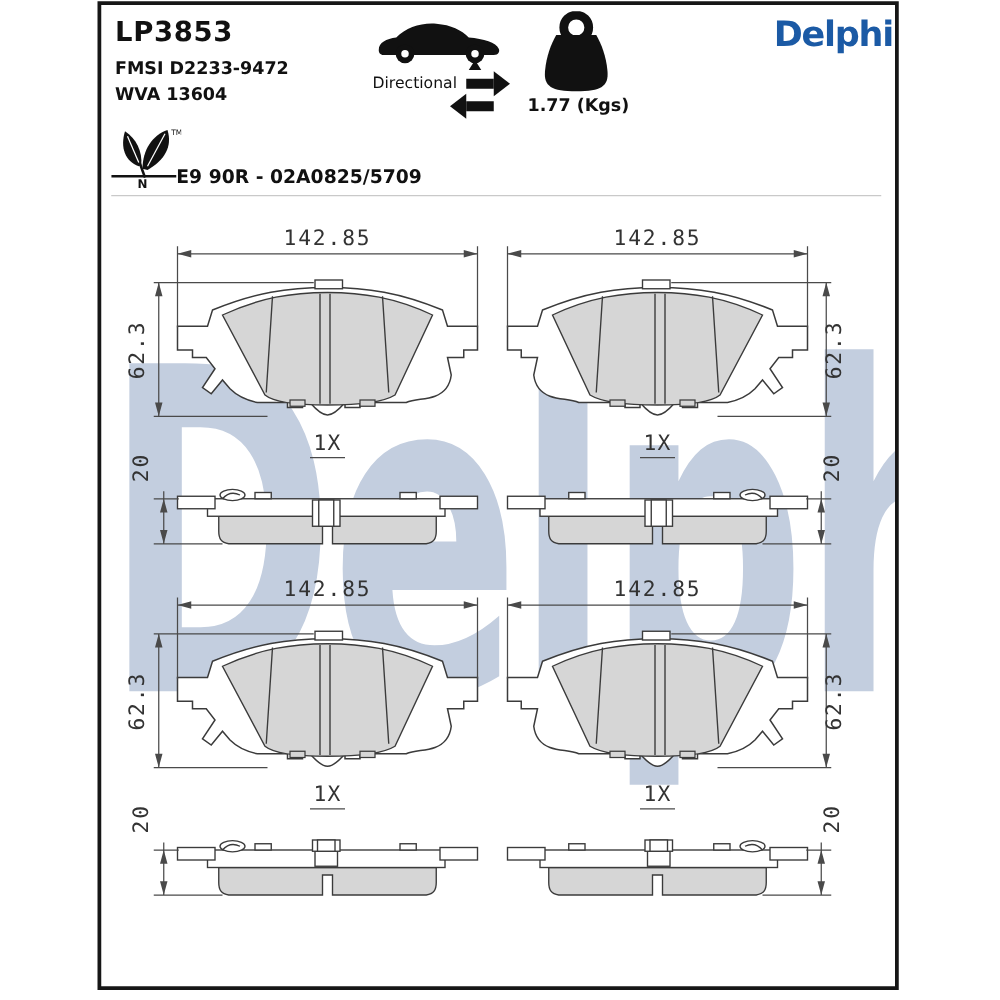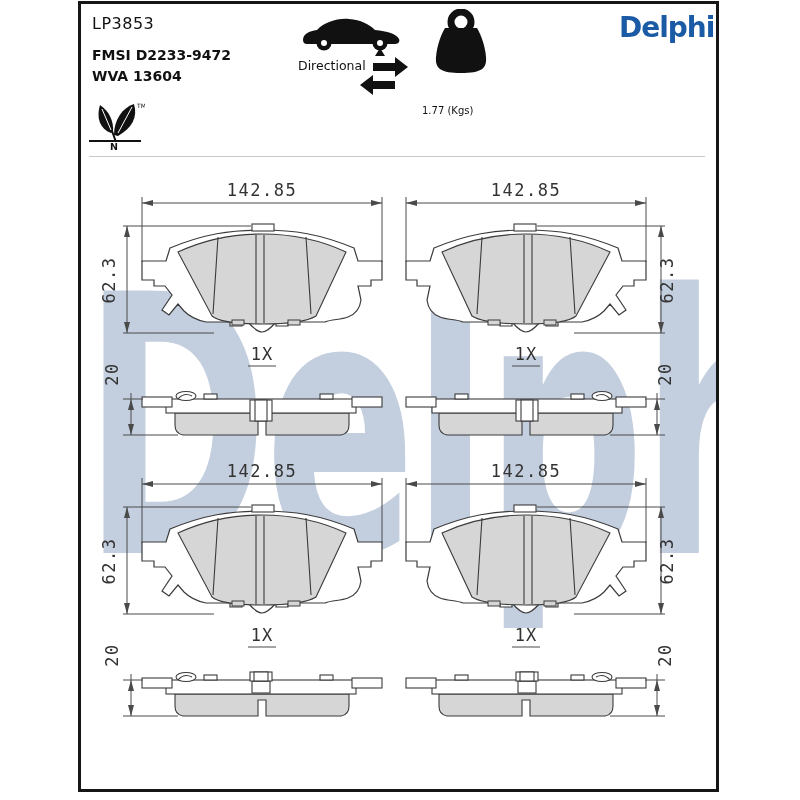--- a/index.html
+++ b/index.html
@@ -4,25 +4,25 @@
 <style>
   html,body{margin:0;padding:0;background:#fff;}
   .page{position:relative;width:800px;height:800px;background:#fff;overflow:hidden;
         font-family:"DejaVu Sans","Liberation Sans",sans-serif;}
   .sheet{position:absolute;left:78px;top:1px;width:641px;height:791px;
          border:3px solid #161616;box-sizing:border-box;background:#fff;overflow:hidden;}
   .wm{position:absolute;left:2px;top:245px;z-index:1;
       font-weight:bold;font-size:360px;line-height:360px;color:#c3cedf;
       letter-spacing:-6px;white-space:nowrap;transform:scaleX(0.62);transform-origin:left top;}
   .hdr{position:absolute;z-index:3;color:#111;}
-  .pn{left:11px;top:10px;font-size:16px;font-weight:normal;letter-spacing:.5px;}
+  .pn{left:11px;top:10px;font-size:22px;font-weight:bold;letter-spacing:.5px;}
   .sub1{left:11px;top:43px;font-size:14px;font-weight:bold;}
   .sub2{left:11px;top:64px;font-size:14px;font-weight:bold;}
   .dirlabel{left:217px;top:66px;font-size:12.5px;}
-  .wlabel{left:341px;top:73px;font-size:10px;font-weight:normal;margin-top:28px;}
+  .wlabel{left:341px;top:73px;font-size:14px;font-weight:bold;}
   .logo{left:538px;top:7px;font-size:28px;font-weight:bold;color:#1b5aa5;letter-spacing:-1px;}
   .approval{left:60px;top:128px;font-size:15px;font-weight:bold;}
   .sep{position:absolute;left:8px;top:152px;width:616px;height:1px;background:#c9c9c9;z-index:3;}
   .icon{position:absolute;z-index:3;}
   .draw{position:absolute;left:0;top:0;z-index:2;}
   
   .plate{fill:#ffffff;stroke:#3b3b3b;stroke-width:1.2;}
   .fric{fill:#d6d6d6;stroke:#3b3b3b;stroke-width:1.1;}
   .ln{fill:none;stroke:#3b3b3b;stroke-width:1.1;}
   .wfill{fill:#ffffff;stroke:#3b3b3b;stroke-width:1.1;}
@@ -77,20 +77,21 @@
     <svg class="icon" style="left:8px;top:96px" width="56" height="52" viewBox="0 0 56 52">
       <path d="M 22,33 C 11,29 7,18 11,5 C 20,11 25,21 24,32 Z" fill="#111"></path>
       <path d="M 13,9 L 22,30" stroke="#fff" stroke-width="1" fill="none"></path>
       <path d="M 25,35 C 25,20 33,8 45,4 C 49,17 43,28 29,36 Z" fill="#111"></path>
       <path d="M 43,7 L 29,33" stroke="#fff" stroke-width="1" fill="none"></path>
       <path d="M 23,31 L 27,42" stroke="#111" stroke-width="2" fill="none"></path>
       <text x="48" y="8" font-size="6" fill="#111">TM</text>
       <path d="M 0,41 L 52,41" stroke="#111" stroke-width="2"></path>
       <text x="25" y="50" font-size="9.5" font-weight="bold" text-anchor="middle" fill="#111">N</text>
     </svg>
+    <div class="hdr approval" style="position: absolute; left: 60px; top: 128px;">E9 90R - 02A0825/5709</div>
 
     <div class="sep"></div>
 
     <svg class="draw" width="635" height="785" viewBox="0 0 635 785">
       <defs>
         <g id="face">
           <path class="plate" d="M 28,24 C 62,10 88,6 120,6 C 152,6 178,10 212,24
             L 216,37 L 240,37 L 240,56 L 229,56 L 229,62 L 216,62
             L 219,76 C 218,84 214,90 206,93 C 198,96 190,95 183,98
             L 146,98 L 146,102 L 134,102 L 134,98

